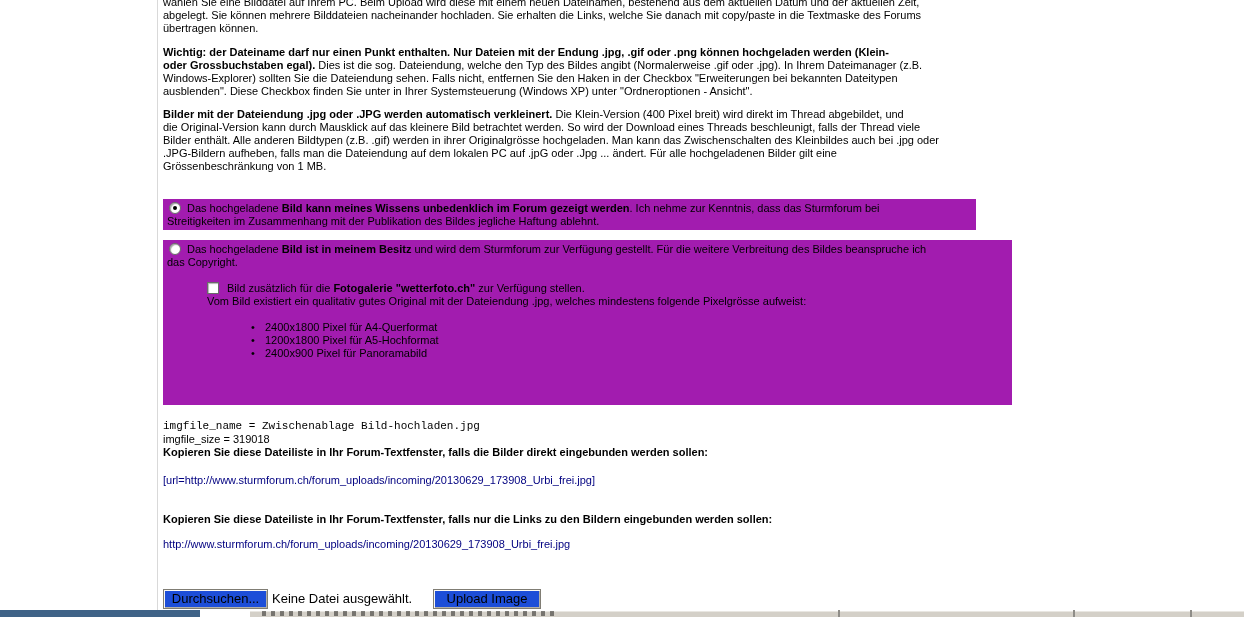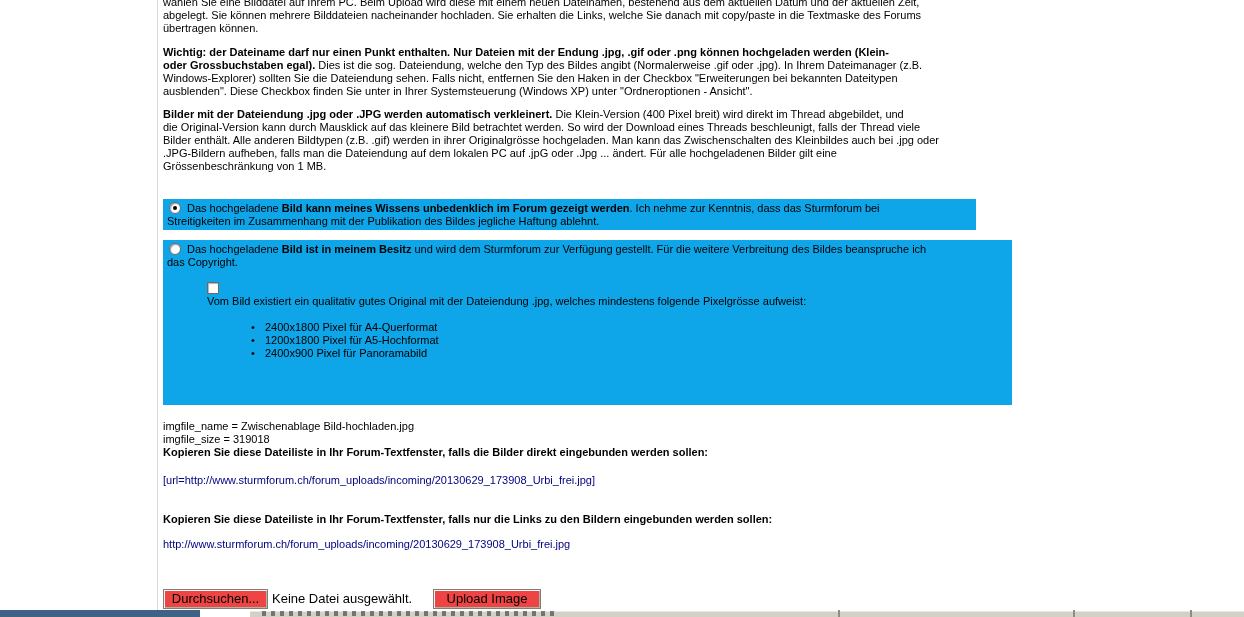--- a/index.html
+++ b/index.html
@@ -2,30 +2,30 @@
 <html><head>
 <meta charset="utf-8">
 <style>
   html,body{margin:0;padding:0;background:#fff;}
   #screen{position:relative;width:1244px;height:617px;overflow:hidden;background:#ffffff;
           font-family:"Liberation Sans",sans-serif;font-size:11px;line-height:13px;color:#000;}
   .txt{position:absolute;white-space:pre;}
   .b{font-weight:bold;}
   .navy{color:#000080;}
   .vrule{position:absolute;left:157px;top:0;width:1px;height:617px;background:#d9d9d9;}
-  .bluebox{position:absolute;left:163px;width:813px;background:#0ea5e9;}
+  .bluebox{position:absolute;left:163px;width:813px;background:#a21caf;}
   .radio{display:inline-block;width:12px;height:12px;border-radius:50%;background:#fff;
          border:1px solid #6a6a6a;box-shadow:inset 1px 1px 1px rgba(0,0,0,.35);
          vertical-align:-2px;margin:0 6px 0 2px;box-sizing:border-box;position:relative;}
   .radio.sel::after{content:"";position:absolute;left:3px;top:3px;width:4px;height:4px;border-radius:50%;background:#000;}
   .checkbox{display:inline-block;width:12px;height:12px;background:#fff;border:1px solid #6a6a6a;
             box-shadow:inset 1px 1px 1px rgba(0,0,0,.3);vertical-align:-2px;margin-right:8px;box-sizing:border-box;}
   .bullet-row{white-space:pre;}
   .dot{display:inline-block;width:14px;}
-  .btn{position:absolute;height:20px;box-sizing:border-box;background:#ef4444;border:1px solid #807d74;
+  .btn{position:absolute;height:20px;box-sizing:border-box;background:#1d4ed8;border:1px solid #807d74;
        box-shadow:inset 1px 1px 0 #f8f7f4, inset -1px -1px 0 #b4b1a8;
        font-family:"Liberation Sans",sans-serif;font-size:13px;line-height:17px;text-align:center;color:#000;padding:0 6px;}
   .filelabel{position:absolute;font-size:13px;line-height:20px;white-space:pre;}
   .strip-blue{position:absolute;left:0;top:610px;width:200px;height:7px;background:#3f6387;}
   .strip-gray{position:absolute;left:250px;top:611px;width:994px;height:6px;background:#d4d0c8;border-top:1px solid #e9e7e2;}
   .strip-frag{position:absolute;left:262px;top:611px;width:292px;height:5px;opacity:.65;
               background:repeating-linear-gradient(90deg,#44423e 0 4px,transparent 4px 9px);}
   .strip-line{position:absolute;top:610px;width:2px;height:7px;background:#8f8d88;}
 </style>
 </head>
@@ -52,29 +52,29 @@
 
   <div class="bluebox" style="top:199px;height:31px;">
     <div class="txt" style="left:4px;top:3px;white-space:pre;"><span class="radio sel"></span><span><span>Das hochgeladene </span><span class="b">Bild kann meines Wissens unbedenklich im Forum gezeigt werden</span><span>. Ich nehme zur Kenntnis, dass das Sturmforum bei
 Streitigkeiten im Zusammenhang mit der Publikation des Bildes jegliche Haftung ablehnt.</span></span></div>
   </div>
 
   <div class="bluebox" style="top:240px;height:165px;padding-left:36px;">
     <div class="txt" style="left:4px;top:3px;white-space:pre;"><span class="radio"></span><span><span>Das hochgeladene </span><span class="b">Bild ist in meinem Besitz</span><span> und wird dem Sturmforum zur Verfügung gestellt. Für die weitere Verbreitung des Bildes beanspruche ich
 das Copyright.</span></span></div>
 
-    <div class="txt" style="left:44px;top:42px;"><span class="checkbox"></span></div>
+    <div class="txt" style="left:44px;top:42px;"><span class="checkbox"></span><span><span>Bild zusätzlich für die </span><span class="b">Fotogalerie "wetterfoto.ch"</span><span> zur Verfügung stellen.</span></span></div>
 
     <div class="txt" style="left:44px;top:55px;">Vom Bild existiert ein qualitativ gutes Original mit der Dateiendung .jpg, welches mindestens folgende Pixelgrösse aufweist:</div>
 
     <div class="txt" style="left:88px;top:81px;"><div class="bullet-row"><span class="dot">•</span><span>2400x1800 Pixel für A4-Querformat</span></div><div class="bullet-row"><span class="dot">•</span><span>1200x1800 Pixel für A5-Hochformat</span></div><div class="bullet-row"><span class="dot">•</span><span>2400x900 Pixel für Panoramabild</span></div></div>
 
   </div>
 
-  <div class="txt" style="left:163px;top:420px;">imgfile_name = Zwischenablage Bild-hochladen.jpg</div>
+  <div class="txt" style="left:163px;top:420px;font-family:Liberation Mono, monospace;">imgfile_name = Zwischenablage Bild-hochladen.jpg</div>
   <div class="txt" style="left:163px;top:433px;">imgfile_size = 319018</div>
   <div class="txt b" style="left:163px;top:446px;">Kopieren Sie diese Dateiliste in Ihr Forum-Textfenster, falls die Bilder direkt eingebunden werden sollen:</div>
 
   <div class="txt navy" style="left:163px;top:474px;">[url=http://www.sturmforum.ch/forum_uploads/incoming/20130629_173908_Urbi_frei.jpg]</div>
 
   <div class="txt b" style="left:163px;top:513px;">Kopieren Sie diese Dateiliste in Ihr Forum-Textfenster, falls nur die Links zu den Bildern eingebunden werden sollen:</div>
 
   <div class="txt navy" style="left:163px;top:538px;">http://www.sturmforum.ch/forum_uploads/incoming/20130629_173908_Urbi_frei.jpg</div>
 
   <div class="btn" style="left:163px;top:589px;width:105px;">Durchsuchen...</div>

